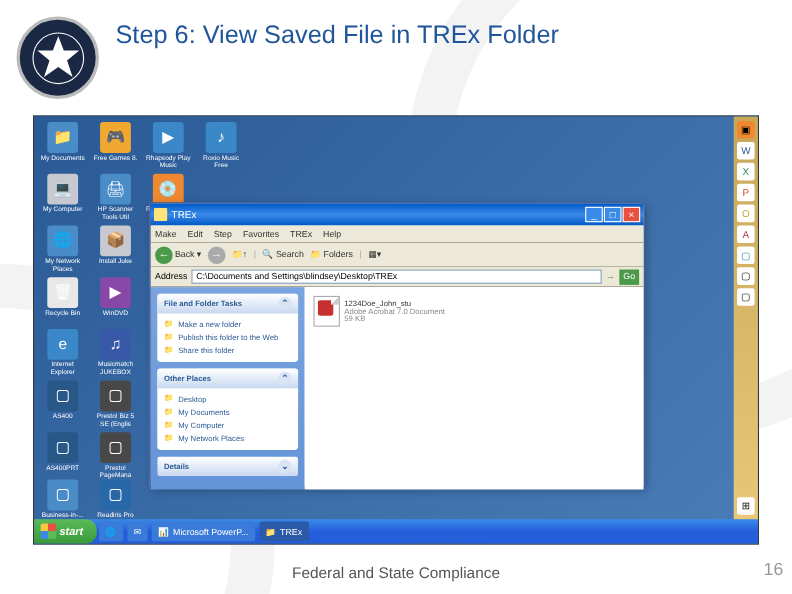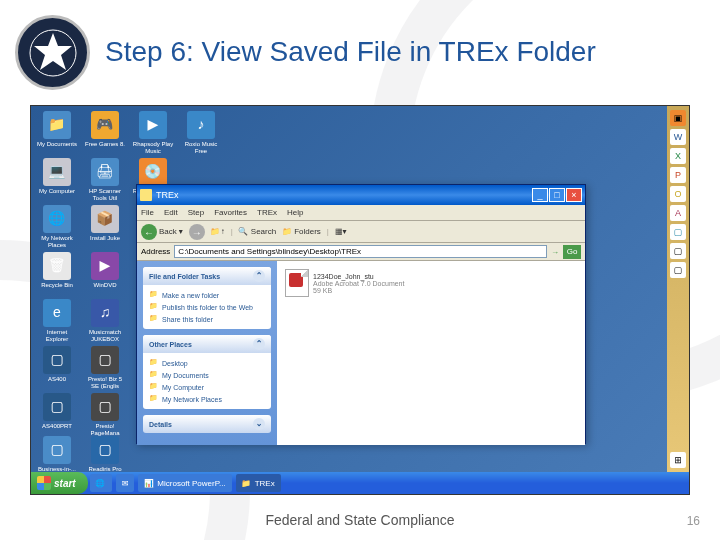--- a/index.html
+++ b/index.html
@@ -2,21 +2,21 @@
 <html><head>
 <meta charset="utf-8">
 <style>
 *{margin:0;padding:0;box-sizing:border-box;font-family:Arial,sans-serif}
 body{width:720px;height:540px;background:#fff;position:relative;overflow:hidden}
 .bg-circle{position:absolute;width:500px;height:500px;border:40px solid #e8e8ea;border-radius:50%;opacity:.5}
 .bg-c1{top:-100px;right:-150px}
 .bg-c2{bottom:-200px;left:-250px}
 .logo{position:absolute;top:15px;left:15px;width:75px;height:75px;border-radius:50%;background:#1a2843;border:3px solid #bbb;display:flex;align-items:center;justify-content:center}
 .logo svg{width:50px;height:50px}
-.title{position:absolute;top:36px;left:105px;font-size:28px;color:#20559a;font-weight:400}
+.title{position:absolute;top:18px;left:105px;font-size:23px;color:#20559a;font-weight:400}
 .screenshot{position:absolute;top:105px;left:30px;width:660px;height:390px;background:#3a6ca8;border:1px solid #333}
 .desktop{position:absolute;inset:0;background:linear-gradient(135deg,#2a5a95 0%,#3a6ca8 50%,#4a7cb8 100%)}
 .di{position:absolute;width:42px;text-align:center;font-size:6px;color:#fff;line-height:1.1}
 .di .ic{width:28px;height:28px;margin:0 auto 2px;background:#4a8cc8;border-radius:3px;display:flex;align-items:center;justify-content:center;font-size:14px}
 .explorer{position:absolute;top:78px;left:105px;width:450px;height:260px;background:#fff;border:1px solid #0a246a;box-shadow:2px 2px 8px rgba(0,0,0,.3)}
 .ex-title{height:20px;background:linear-gradient(#0058c8,#3a8ae8,#0058c8);display:flex;align-items:center;padding:0 3px;color:#fff;font-size:9px}
 .ex-title .fld{width:12px;height:12px;background:#fce47a;border-radius:1px;margin-right:4px}
 .ex-btns{margin-left:auto;display:flex;gap:1px}
 .ex-btn{width:16px;height:14px;background:#3a8ae8;border:1px solid #fff;color:#fff;font-size:9px;text-align:center;line-height:12px;cursor:pointer}
 .ex-close{background:#e85040}
@@ -43,21 +43,21 @@
 .taskbar{position:absolute;bottom:0;left:0;right:0;height:22px;background:linear-gradient(#3a8ae8,#245edb,#245edb);display:flex;align-items:center}
 .start{height:22px;padding:0 12px 0 6px;background:linear-gradient(#5aba5a,#3a9a3a);color:#fff;font-size:10px;font-weight:bold;font-style:italic;display:flex;align-items:center;gap:3px;border-radius:0 10px 10px 0;cursor:pointer}
 .start .w{width:14px;height:14px;background:conic-gradient(#e85040 0 25%,#5aba5a 0 50%,#3a8ae8 0 75%,#f8c840 0);border-radius:2px}
 .tbi{height:18px;margin:0 2px;padding:0 6px;background:#3a7ad8;color:#fff;font-size:8px;display:flex;align-items:center;gap:3px;border-radius:2px;cursor:pointer}
 .tbi.act{background:#2a5aa8}
 .tray{margin-left:auto;height:22px;background:linear-gradient(#1a9ae8,#0a8ad8);padding:0 6px;display:flex;align-items:center;gap:4px;color:#fff;font-size:8px}
 .tray .ti{width:10px;height:10px;background:#fff;border-radius:1px}
 .office{position:absolute;top:0;right:0;width:22px;height:368px;background:linear-gradient(#c8a858,#e8c878);display:flex;flex-direction:column;align-items:center;padding-top:4px;gap:3px}
 .office .oi{width:16px;height:16px;background:#fff;border-radius:2px;cursor:pointer;font-size:9px;text-align:center;line-height:16px}
 .footer{position:absolute;bottom:12px;left:0;right:0;text-align:center;font-size:14px;color:#555}
-.pagenum{position:absolute;bottom:12px;right:20px;font-size:12px;color:#999}
+.pagenum{position:absolute;bottom:12px;right:8px;font-size:16px;color:#999}
 </style>
 </head>
 <body>
 
 <div class="bg-circle bg-c1"></div>
 <div class="bg-circle bg-c2"></div>
 
 <div class="logo">
 <svg viewBox="0 0 50 50">
       <circle cx="25" cy="25" r="23" fill="#1a2843" stroke="#fff" stroke-width="1"></circle>
@@ -152,21 +152,21 @@
  <div class="ex-title">
   <span class="fld"></span>
   <span>TREx</span>
   <div class="ex-btns">
    <div class="ex-btn">_</div>
    <div class="ex-btn">□</div>
    <div class="ex-btn ex-close">×</div>
   </div>
  </div>
  <div class="ex-menu" id="exmenu">
-          <span style="cursor: pointer;">File</span>
+          <span style="cursor: pointer;">Make</span>
           <span style="cursor: pointer;">Edit</span>
           <span style="cursor: pointer;">Step</span>
           <span style="cursor: pointer;">Favorites</span>
           <span style="cursor: pointer;">TREx</span>
           <span style="cursor: pointer;">Help</span>
         </div>
  <div class="ex-tool">
   <div class="tb"><span class="ar">←</span><span>Back</span> ▾</div>
   <div class="tb">
             <span class="ar" style="background:#aaa">→</span>

